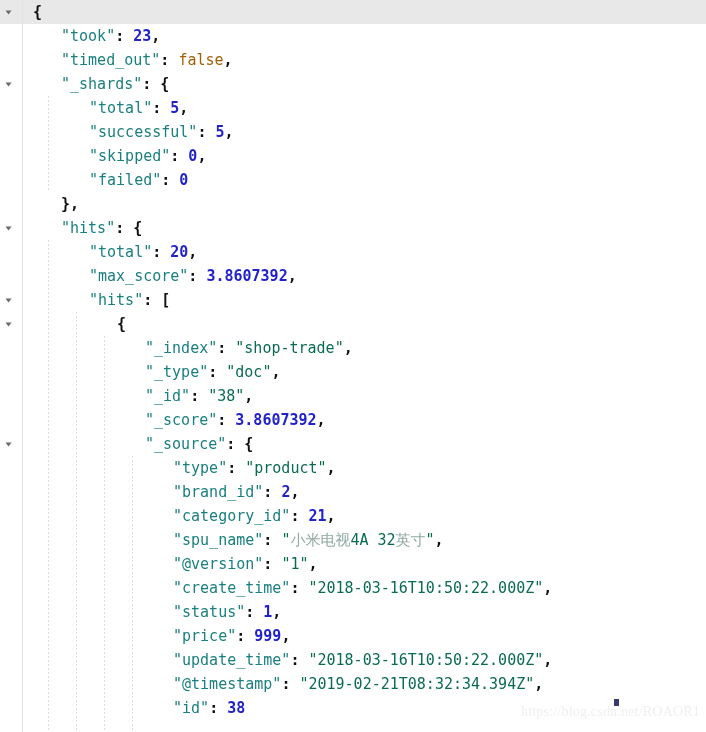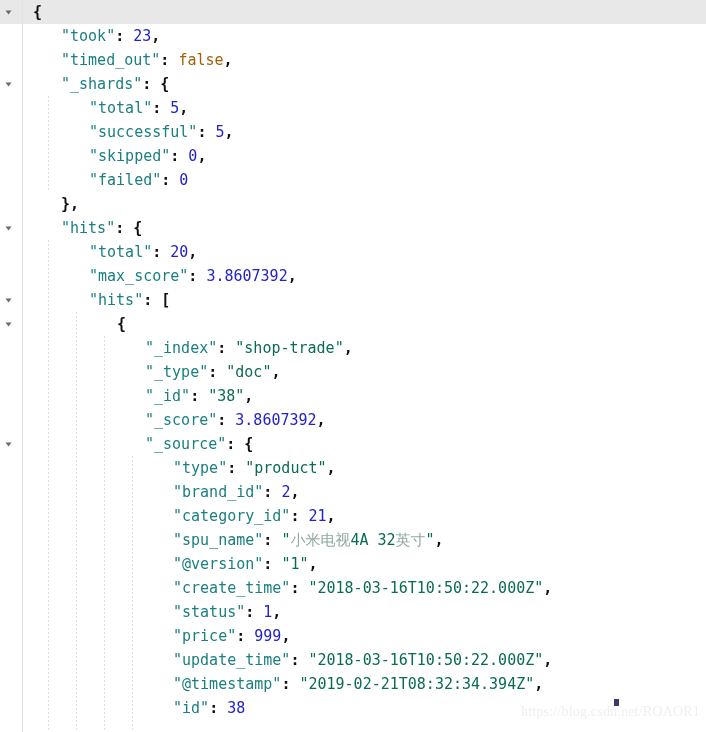--- a/index.html
+++ b/index.html
@@ -92,21 +92,21 @@
       to bottom,
       #dcdcdc 0px, #dcdcdc 2px,
       rgba(255,255,255,0) 2px, rgba(255,255,255,0) 4px
     );
     z-index: 1;
   }
 
   
   .k  { color: #1a7f7f; }            
   .s  { color: #0a6b55; }            
-  .n  { color: #2222cc; font-weight: normal; }  
+  .n  { color: #2222cc; font-weight: bold; }  
   .b  { color: #a16207; }            
   .p  { color: #101010; font-weight: bold; }  
   .cn { color: #8fa9a2; font-family: "DejaVu Sans", sans-serif; font-size: 15px; }
 
   
   .watermark {
     position: absolute;
     right: 6px;
     bottom: 8px;
     font-family: Liberation Serif, serif;

